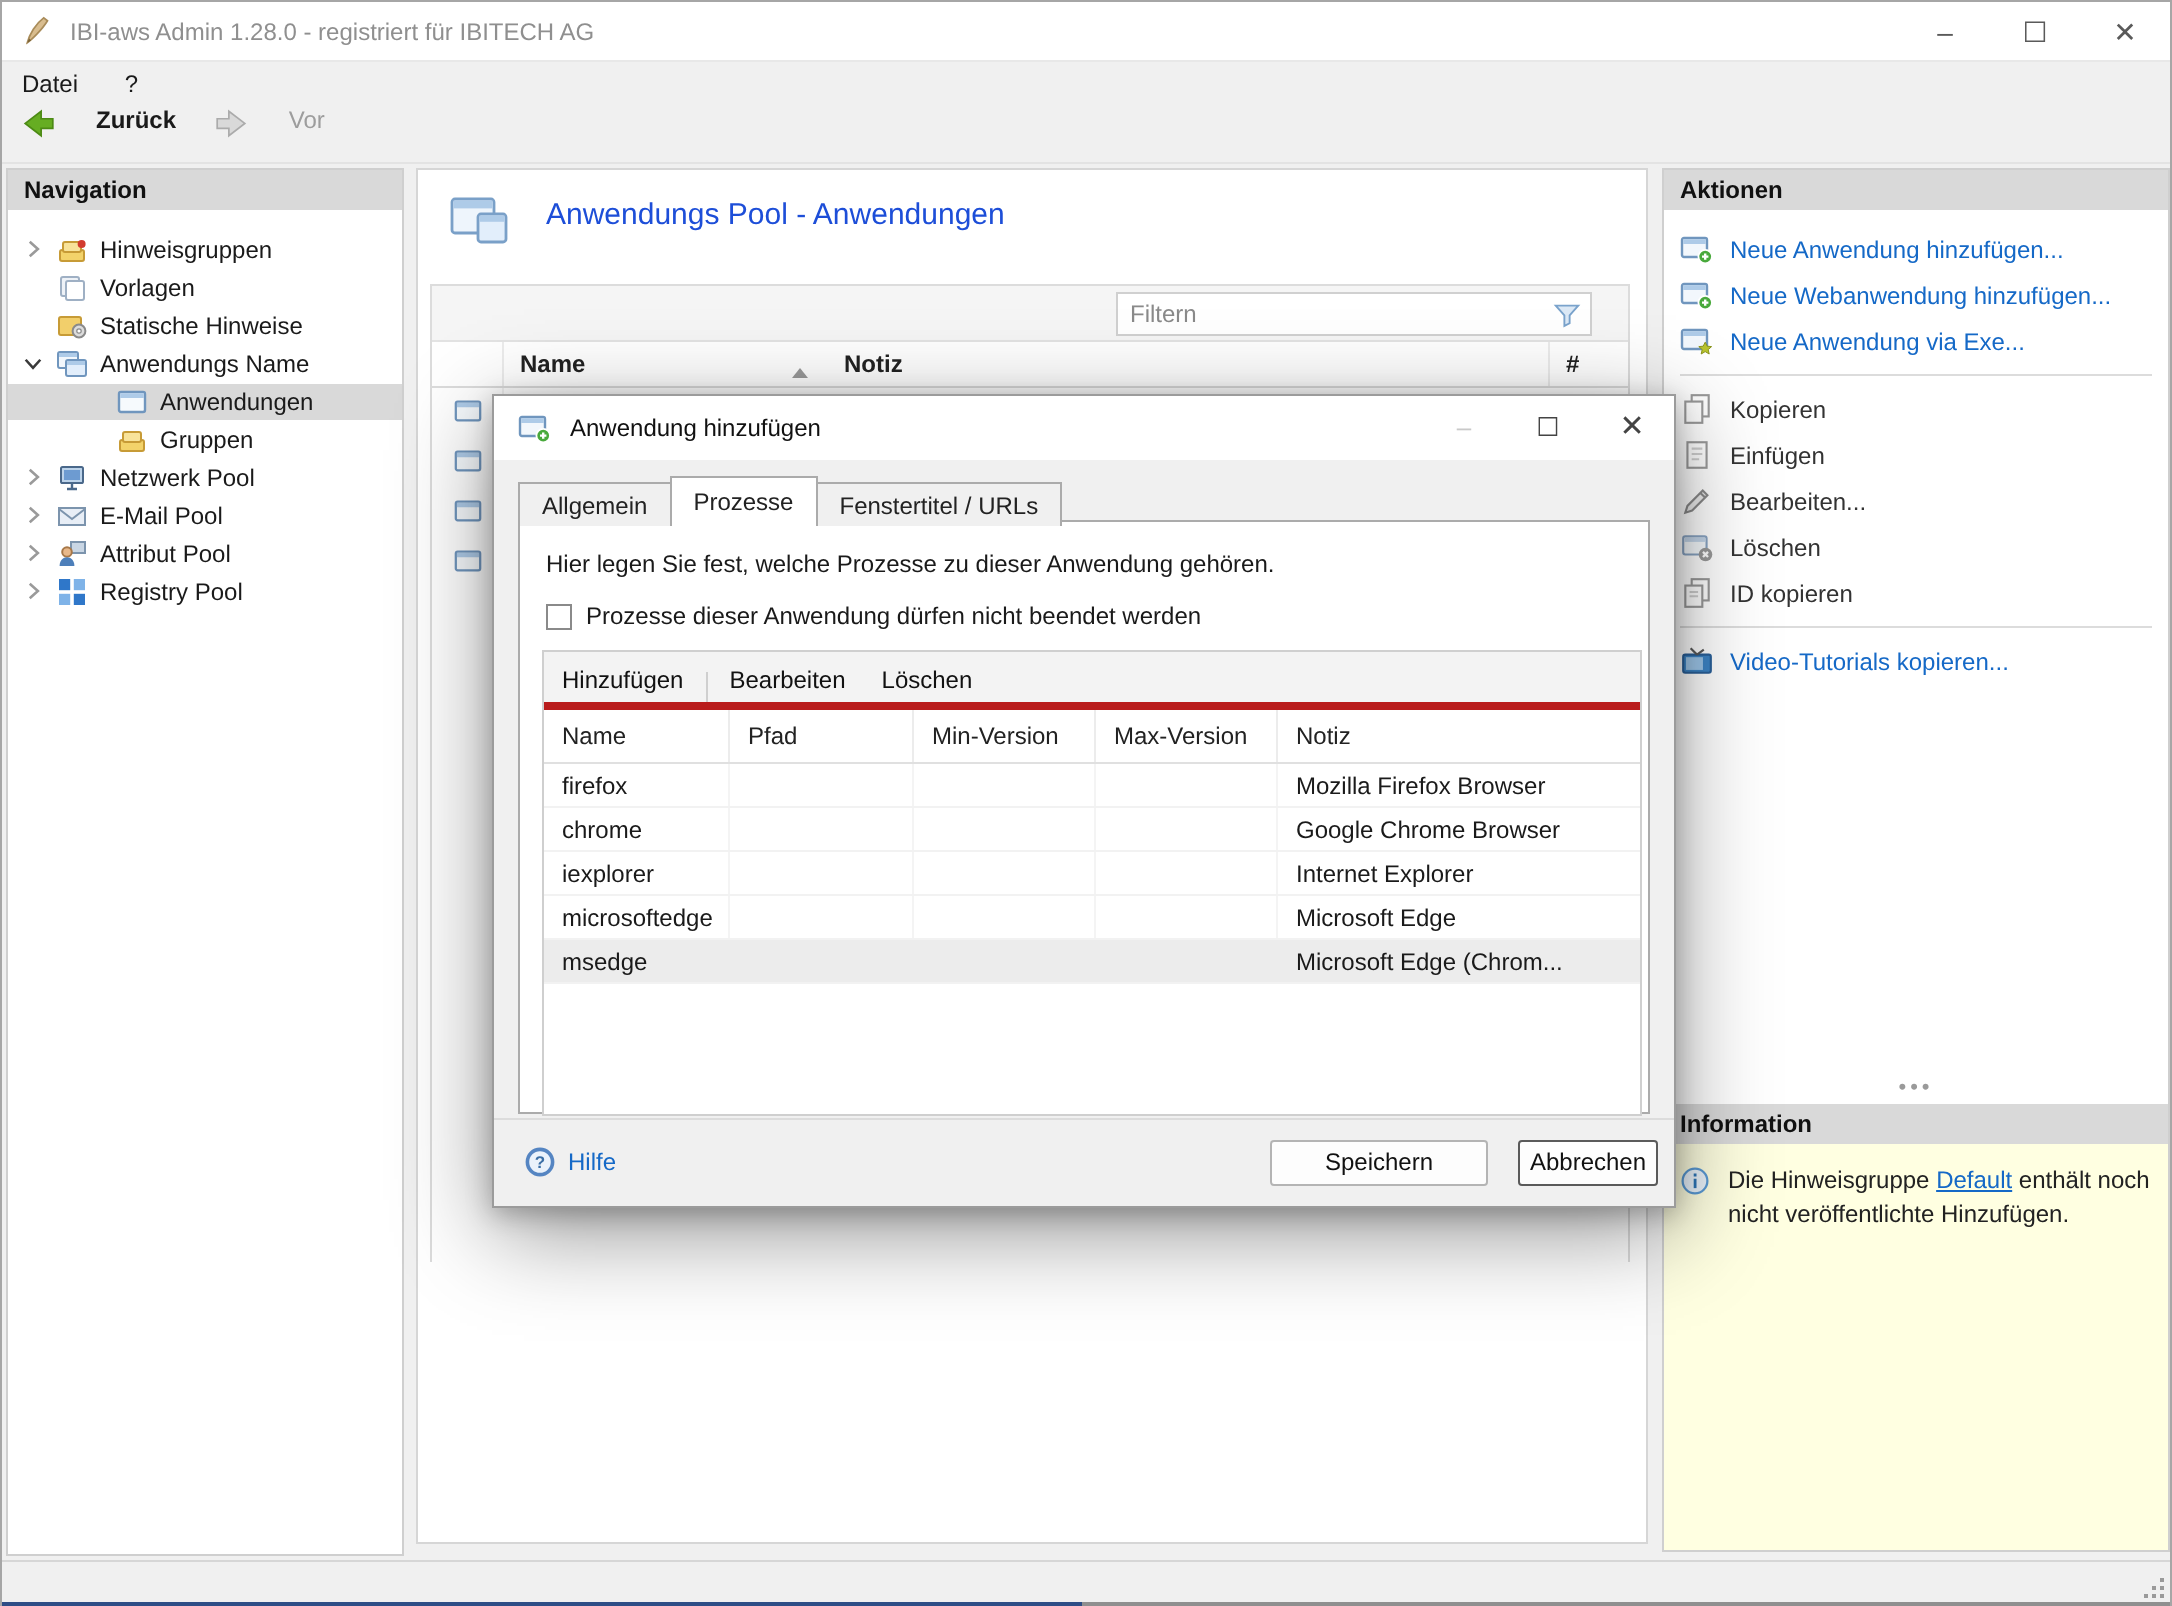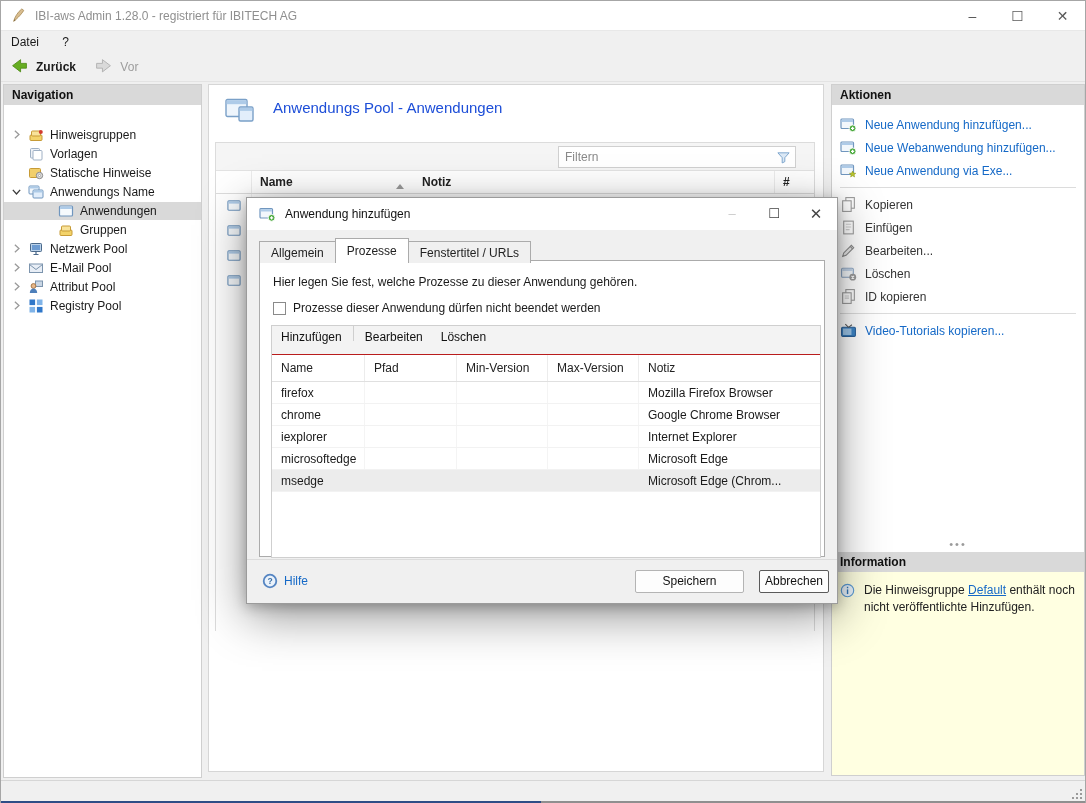--- a/index.html
+++ b/index.html
@@ -11,33 +11,33 @@
   .titlebar { position:absolute; left:0; top:0; width:100%; height:30px; background:#ffffff; border-bottom:1px solid #e8e8e8; }
   .titlebar .app-logo { position:absolute; left:10px; top:6px; width:17px; height:17px; }
   .titlebar .title { position:absolute; left:34px; top:8px; color:#8f8f8f; font-size:12px; }
   .winctl { position:absolute; top:0; width:45px; height:30px; text-align:center; line-height:30px; color:#5a5a5a; font-size:14px; cursor:default; }
   .winctl.min { right:90px; } .winctl.max { right:45px; } .winctl.close { right:0; }
 
   
   .menubar { position:absolute; left:0; top:30px; width:100%; height:22px; background:#f0f0f0; }
   .menu-item { display:inline-block; padding:4px 10px; }
   .toolbar { position:absolute; left:0; top:52px; width:100%; height:29px; background:#f0f0f0; border-bottom:1px solid #e3e3e3; }
-  .tb-btn { display:inline-flex; align-items:center; gap:8px; height:28px; padding:0 6px; margin-left:4px; }
+  .tb-btn { display:inline-flex; gap:20px; height:28px; padding:0 6px; margin-left:4px; }
   .tb-btn .ic svg { width:17px; height:17px; }
   .tb-btn.back span.lbl { color:#1a1a1a; font-weight:bold; }
   .tb-btn.fwd span.lbl { color:#9d9d9d; }
 
   
   .panel-header { height:20px; background:#d9d9d9; font-weight:bold; padding:3px 8px; color:#111; }
   .nav-panel { position:absolute; left:2px; top:83px; width:199px; height:694px; background:#fff; border:1px solid #cfcfcf; }
   .center-panel { position:absolute; left:207px; top:83px; width:616px; height:688px; background:#fff; border:1px solid #d6d6d6; }
   .right-panel { position:absolute; left:830px; top:83px; width:254px; height:692px; background:#fff; border:1px solid #cfcfcf; }
 
   
-  .nav-tree { padding-top:20px; }
+  .nav-tree { padding-top:10px; }
   .nav-row { display:flex; align-items:center; height:18px; margin:1px 0; cursor:default; }
   .nav-row.sel { background:#d9d9d9; }
   .nav-row .chev { width:14px; height:14px; margin-left:6px; flex:0 0 14px; }
   .nav-row .chev svg { width:13px; height:13px; }
   .nav-row.child .chev { margin-left:36px; }
   .nav-row .ic { width:16px; height:16px; margin-left:4px; flex:0 0 16px; }
   .nav-row .ic svg { width:16px; height:16px; }
   .nav-row .lbl { margin-left:6px; white-space:nowrap; }
 
   
@@ -93,21 +93,21 @@
   .dlg-ctl { position:absolute; top:1px; width:42px; height:30px; text-align:center; line-height:30px; font-size:13px; color:#444; }
   .dlg-ctl.min { right:84px; color:#c9c9c9; } .dlg-ctl.max { right:42px; } .dlg-ctl.close { right:0; font-size:15px; }
   .dlg-tabs { position:absolute; left:12px; top:40px; height:23px; z-index:2; }
   .dlg-tab { display:inline-block; padding:4px 11px 3px 11px; border:1px solid #ababab; border-bottom:none; background:#f0f0f0; margin-right:-1px; position:relative; top:2px; color:#222; }
   .dlg-tab.active { background:#fff; top:0; padding-top:5px; padding-bottom:5px; z-index:3; }
   .dlg-content { position:absolute; left:12px; right:12px; top:62px; bottom:46px; background:#fff; border:1px solid #ababab; }
   .dlg-desc { position:absolute; left:13px; top:14px; color:#1a1a1a; }
   .dlg-checkrow { position:absolute; left:13px; top:40px; display:flex; align-items:center; }
   .checkbox { width:13px; height:13px; border:1px solid #8a8a8a; background:#fff; margin-right:7px; }
   .proc-table { position:absolute; left:11px; top:64px; width:550px; height:233px; border:1px solid #cfcfcf; background:#fff; }
-  .pt-toolbar { height:29px; background:#f3f3f3; border-bottom:1px solid #b91c1c; display:flex; align-items:flex-start; }
+  .pt-toolbar { height:29px; background:#f3f3f3; border-bottom:4px solid #b91c1c; display:flex; align-items:flex-end; }
   .pt-tbtn { padding:4px 9px; color:#111; }
   .pt-tsep { width:1px; height:15px; background:#cfcfcf; margin:0 2px; }
   .pt-header { display:flex; height:27px; align-items:center; border-bottom:1px solid #e0e0e0; color:#222; }
   .pt-hcell { padding-left:9px; height:100%; display:flex; align-items:center; border-right:1px solid #ececec; }
   .pt-row { display:flex; height:22px; align-items:center; border-bottom:1px solid #f2f2f2; }
   .pt-cell { padding-left:9px; height:100%; display:flex; align-items:center; border-right:1px solid #f4f4f4; white-space:nowrap; overflow:hidden; }
   .pt-row.sel { background:#ececec; }
   .pt-row.sel .pt-cell { border-right-color:transparent; }
   .c0 { width:93px; } .c1 { width:92px; } .c2 { width:91px; } .c3 { width:91px; } .c4 { flex:1; border-right:none !important; }
   .dlg-footer { position:absolute; left:0; right:0; bottom:0; height:44px; background:#f0f0f0; border-top:1px solid #dcdcdc; }

